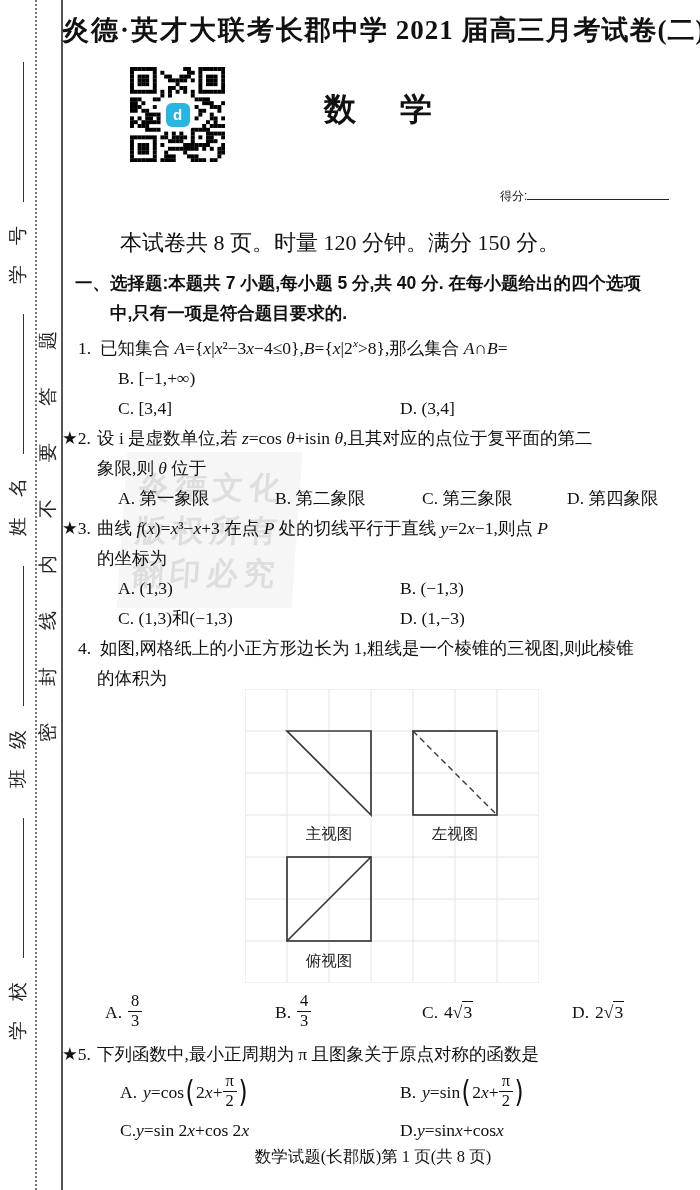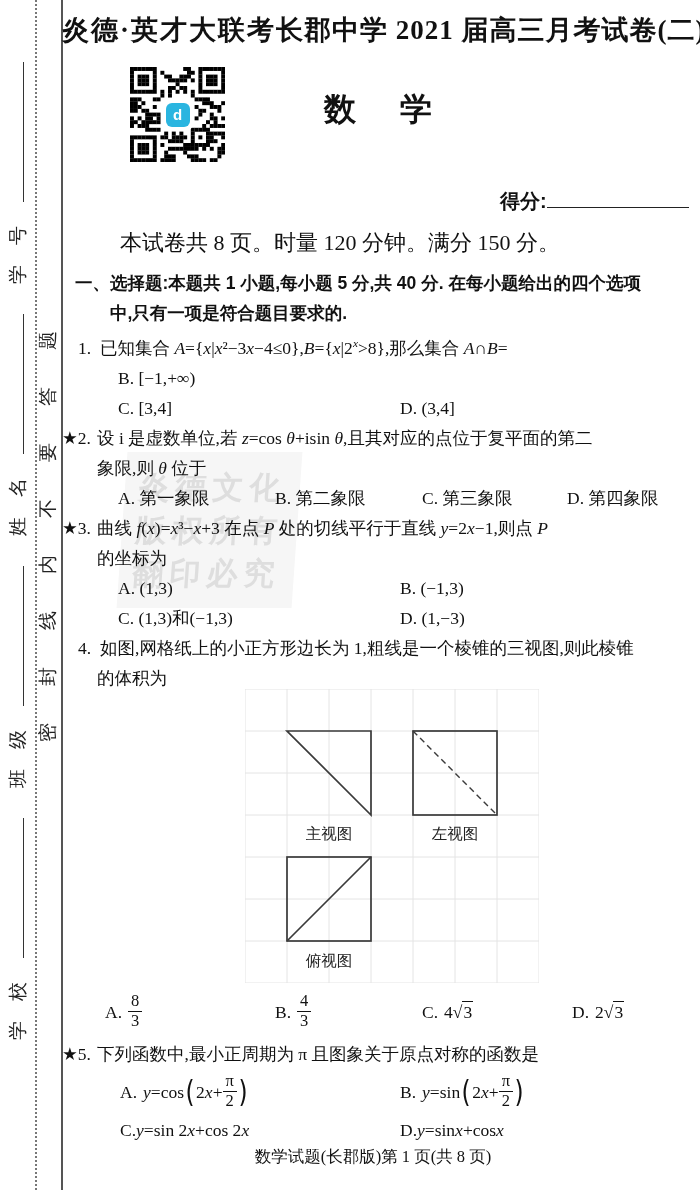--- a/index.html
+++ b/index.html
@@ -36,21 +36,21 @@
     font-size:31px; font-weight:bold; color:#dedede; letter-spacing:6px;
     line-height:1; white-space:nowrap;
   }
 
   
   .hdr { position:absolute; left:62px; right:0; z-index:1; }
   .exam-title { top:12px; text-align:center; font-size:27px; white-space:nowrap; }
   .exam-title .brush { font-weight:900; letter-spacing:2px; }
   .exam-title .rest  { font-weight:600; letter-spacing:1px; }
   .subject-title { top:88px; text-align:center; font-size:32px; font-weight:bold; letter-spacing:6px; }
-  .score { position:absolute; left:500px; top:188px; z-index:1; font-size:20px; font-weight:bold; }
+  .score { position:absolute; left:500px; top:188px; z-index:1; font-size:12px; font-weight:normal; }
   .score-blank { display:inline-block; width:142px; height:5px; border-bottom:1.6px solid #222; }
   .paper-info { position:absolute; left:120px; top:228px; z-index:1; font-size:22px; }
 
   
   .qr { position:absolute; left:130px; top:67px; width:95px; height:95px; z-index:1; }
   .qr-logo {
     position:absolute; left:50%; top:50%; width:30px; height:30px; margin:-15px 0 0 -15px;
     background:#fff; border-radius:6px; display:flex; align-items:center; justify-content:center;
   }
   .qr-badge {
@@ -415,21 +415,21 @@
   <div class="hdr subject-title sans" style="position:absolute;">数　学</div>
 
   <div class="score sans">
     <span>得分:</span><span class="score-blank"></span>
   </div>
 
   <div class="paper-info">本试卷共 8 页。时量 120 分钟。满分 150 分。</div>
 
   <div class="content">
 
-    <div class="sec-h">一、选择题:本题共 1 小题,每小题 5 分,共 40 分. 在每小题给出的四个选项</div>
+    <div class="sec-h">一、选择题:本题共 7 小题,每小题 5 分,共 40 分. 在每小题给出的四个选项</div>
     <div class="sec-h indent2">中,只有一项是符合题目要求的.</div>
 
     <div class="qline"><span class="qmark">1.</span><span><span>已知集合 </span><span class="mi">A</span><span>={</span><span class="mi">x</span><span>|</span><span class="mi">x</span><span>²−3</span><span class="mi">x</span><span>−4≤0},</span><span class="mi">B</span><span>={</span><span class="mi">x</span><span>|2</span><sup class="mi">x</sup><span>&gt;8},那么集合 </span><span class="mi">A</span><span>∩</span><span class="mi">B</span><span>=</span></span></div>
     <div class="optrow">
       <span>B. [−1,+∞)</span>
     </div>
     <div class="optrow">
       <span class="w282">C. [3,4]</span>
       <span>D. (3,4]</span>
     </div>

